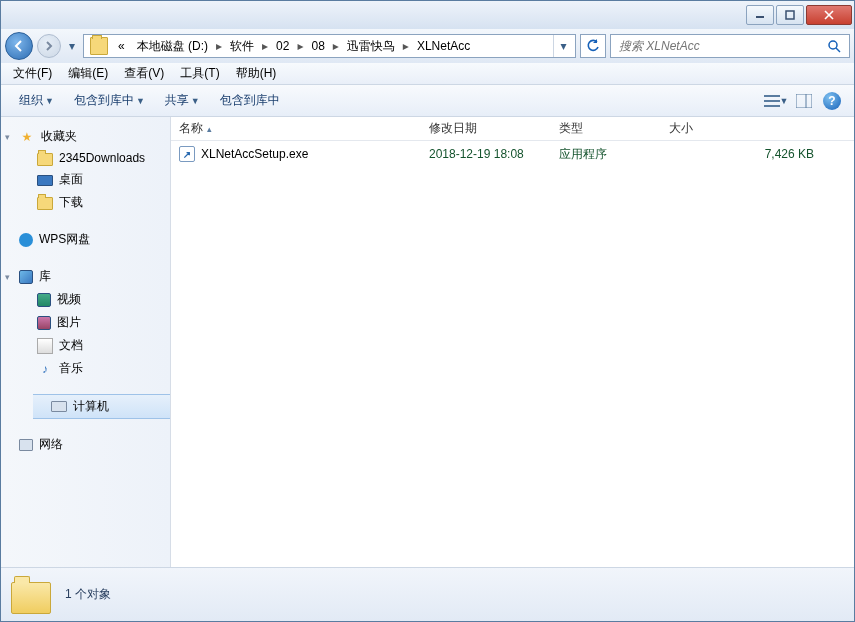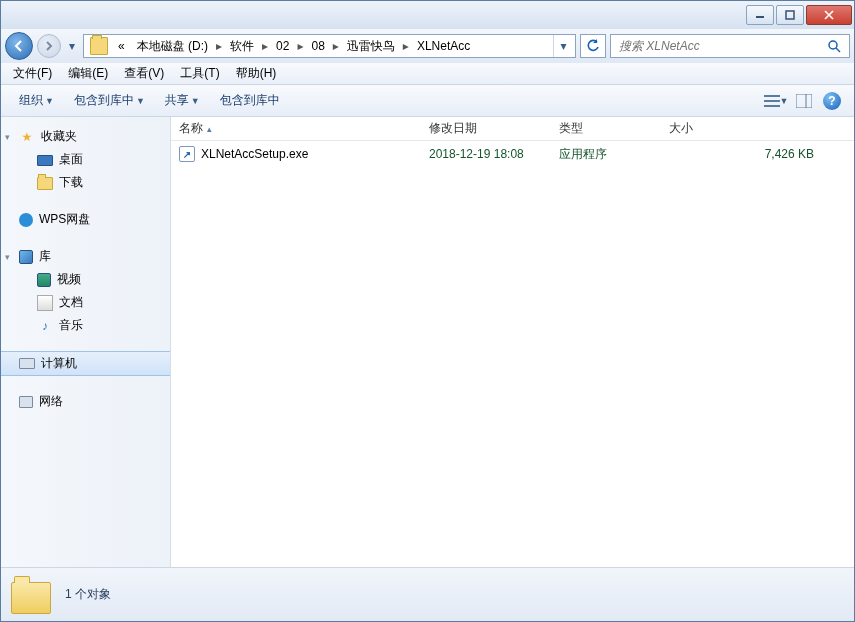--- a/index.html
+++ b/index.html
@@ -40,21 +40,21 @@
   .help-icon { width:18px; height:18px; border-radius:50%; background:radial-gradient(circle at 35% 30%, #7ec0f0, #1560b8); color:#fff; display:flex; align-items:center; justify-content:center; font-weight:bold; font-size:12px;}
   
   .content { display:flex; height: calc(100% - 28px - 34px - 22px - 32px - 54px); background:#fff; }
   
   .sidebar { width: 170px; background: linear-gradient(to right, #f4f7fb 0%, #edf2f9 100%); border-right:1px solid #d6dde7; overflow-y:auto; padding:8px 0; }
   .sidebar::-webkit-scrollbar { width:16px; }
   .tree-group { margin-bottom:14px; }
   .tree-header { display:flex; align-items:center; gap:6px; padding:3px 8px 3px 18px; cursor:pointer; position:relative;}
   .tree-header .chev { position:absolute; left:4px; color:#7a8aa0; font-size:9px; }
   .tree-item { display:flex; align-items:center; gap:6px; padding:3px 8px 3px 36px; cursor:pointer; }
-  .tree-header.selected { background: linear-gradient(to bottom, #e6f0fb, #cfe3f8); border:1px solid #9ec2e8; border-left:none; border-right:none; }
+  .tree-header.selected { background: linear-gradient(to bottom, #e6f0fb, #cfe3f8); border:1px solid #9ec2e8; border-left:none; border-right:none;margin-left:32px; }
   .ico { width:16px; height:16px; display:inline-flex; align-items:center; justify-content:center; flex-shrink:0;}
   .ico-star { color:#f0b030; }
   .ico-folder { width:16px; height:13px; background:#f6d87a; border:1px solid #caa83a; border-radius:1px; position:relative; top:1px;}
   .ico-folder:before { content:""; position:absolute; top:-4px; left:0; width:6px; height:3px; background:#f6d87a; border:1px solid #caa83a; border-bottom:none; border-radius:1px 1px 0 0;}
   .ico-desktop { width:16px; height:11px; background:#3a78c0; border:1px solid #2a5080; border-radius:1px; position:relative; top:1px;}
   .ico-wps { width:14px; height:14px; border-radius:50%; background:#2a8fd8; }
   .ico-lib { width:14px; height:14px; background:linear-gradient(135deg,#6db8e8,#3a78c0); border:1px solid #2a5080; border-radius:2px;}
   .ico-computer { width:16px; height:11px; background:#d8e2ee; border:1px solid #7a8aa0; border-radius:1px; position:relative;}
   .ico-network { width:14px; height:12px; background:#d8e2ee; border:1px solid #7a8aa0; border-radius:1px; position:relative;}
   .ico-video { background:linear-gradient(#4a8,#286);}
@@ -207,20 +207,24 @@
   <div class="content">
 
     <div class="sidebar">
       <div class="tree-group">
         <div class="tree-header">
           <span class="chev">▾</span>
           <span class="ico ico-star">★</span>
           <span>收藏夹</span>
         </div>
         <div class="tree-item">
+            <span class="ico ico-folder"></span>
+            <span>2345Downloads</span>
+          </div>
+        <div class="tree-item">
             <span class="ico ico-desktop"></span>
             <span>桌面</span>
           </div>
         <div class="tree-item">
             <span class="ico ico-folder"></span>
             <span>下载</span>
           </div>
       </div>
 
       <div class="tree-group">
@@ -232,20 +236,24 @@
 
       <div class="tree-group">
         <div class="tree-header">
           <span class="chev">▾</span>
           <span class="ico ico-lib"></span>
           <span>库</span>
         </div>
         <div class="tree-item">
             <span class="ico ico-lib ico-video"></span>
             <span>视频</span>
+          </div>
+        <div class="tree-item">
+            <span class="ico ico-lib ico-pic"></span>
+            <span>图片</span>
           </div>
         <div class="tree-item">
             <span class="ico ico-doc"></span>
             <span>文档</span>
           </div>
         <div class="tree-item">
             <span class="ico ico-music">♪</span>
             <span>音乐</span>
           </div>
       </div>

